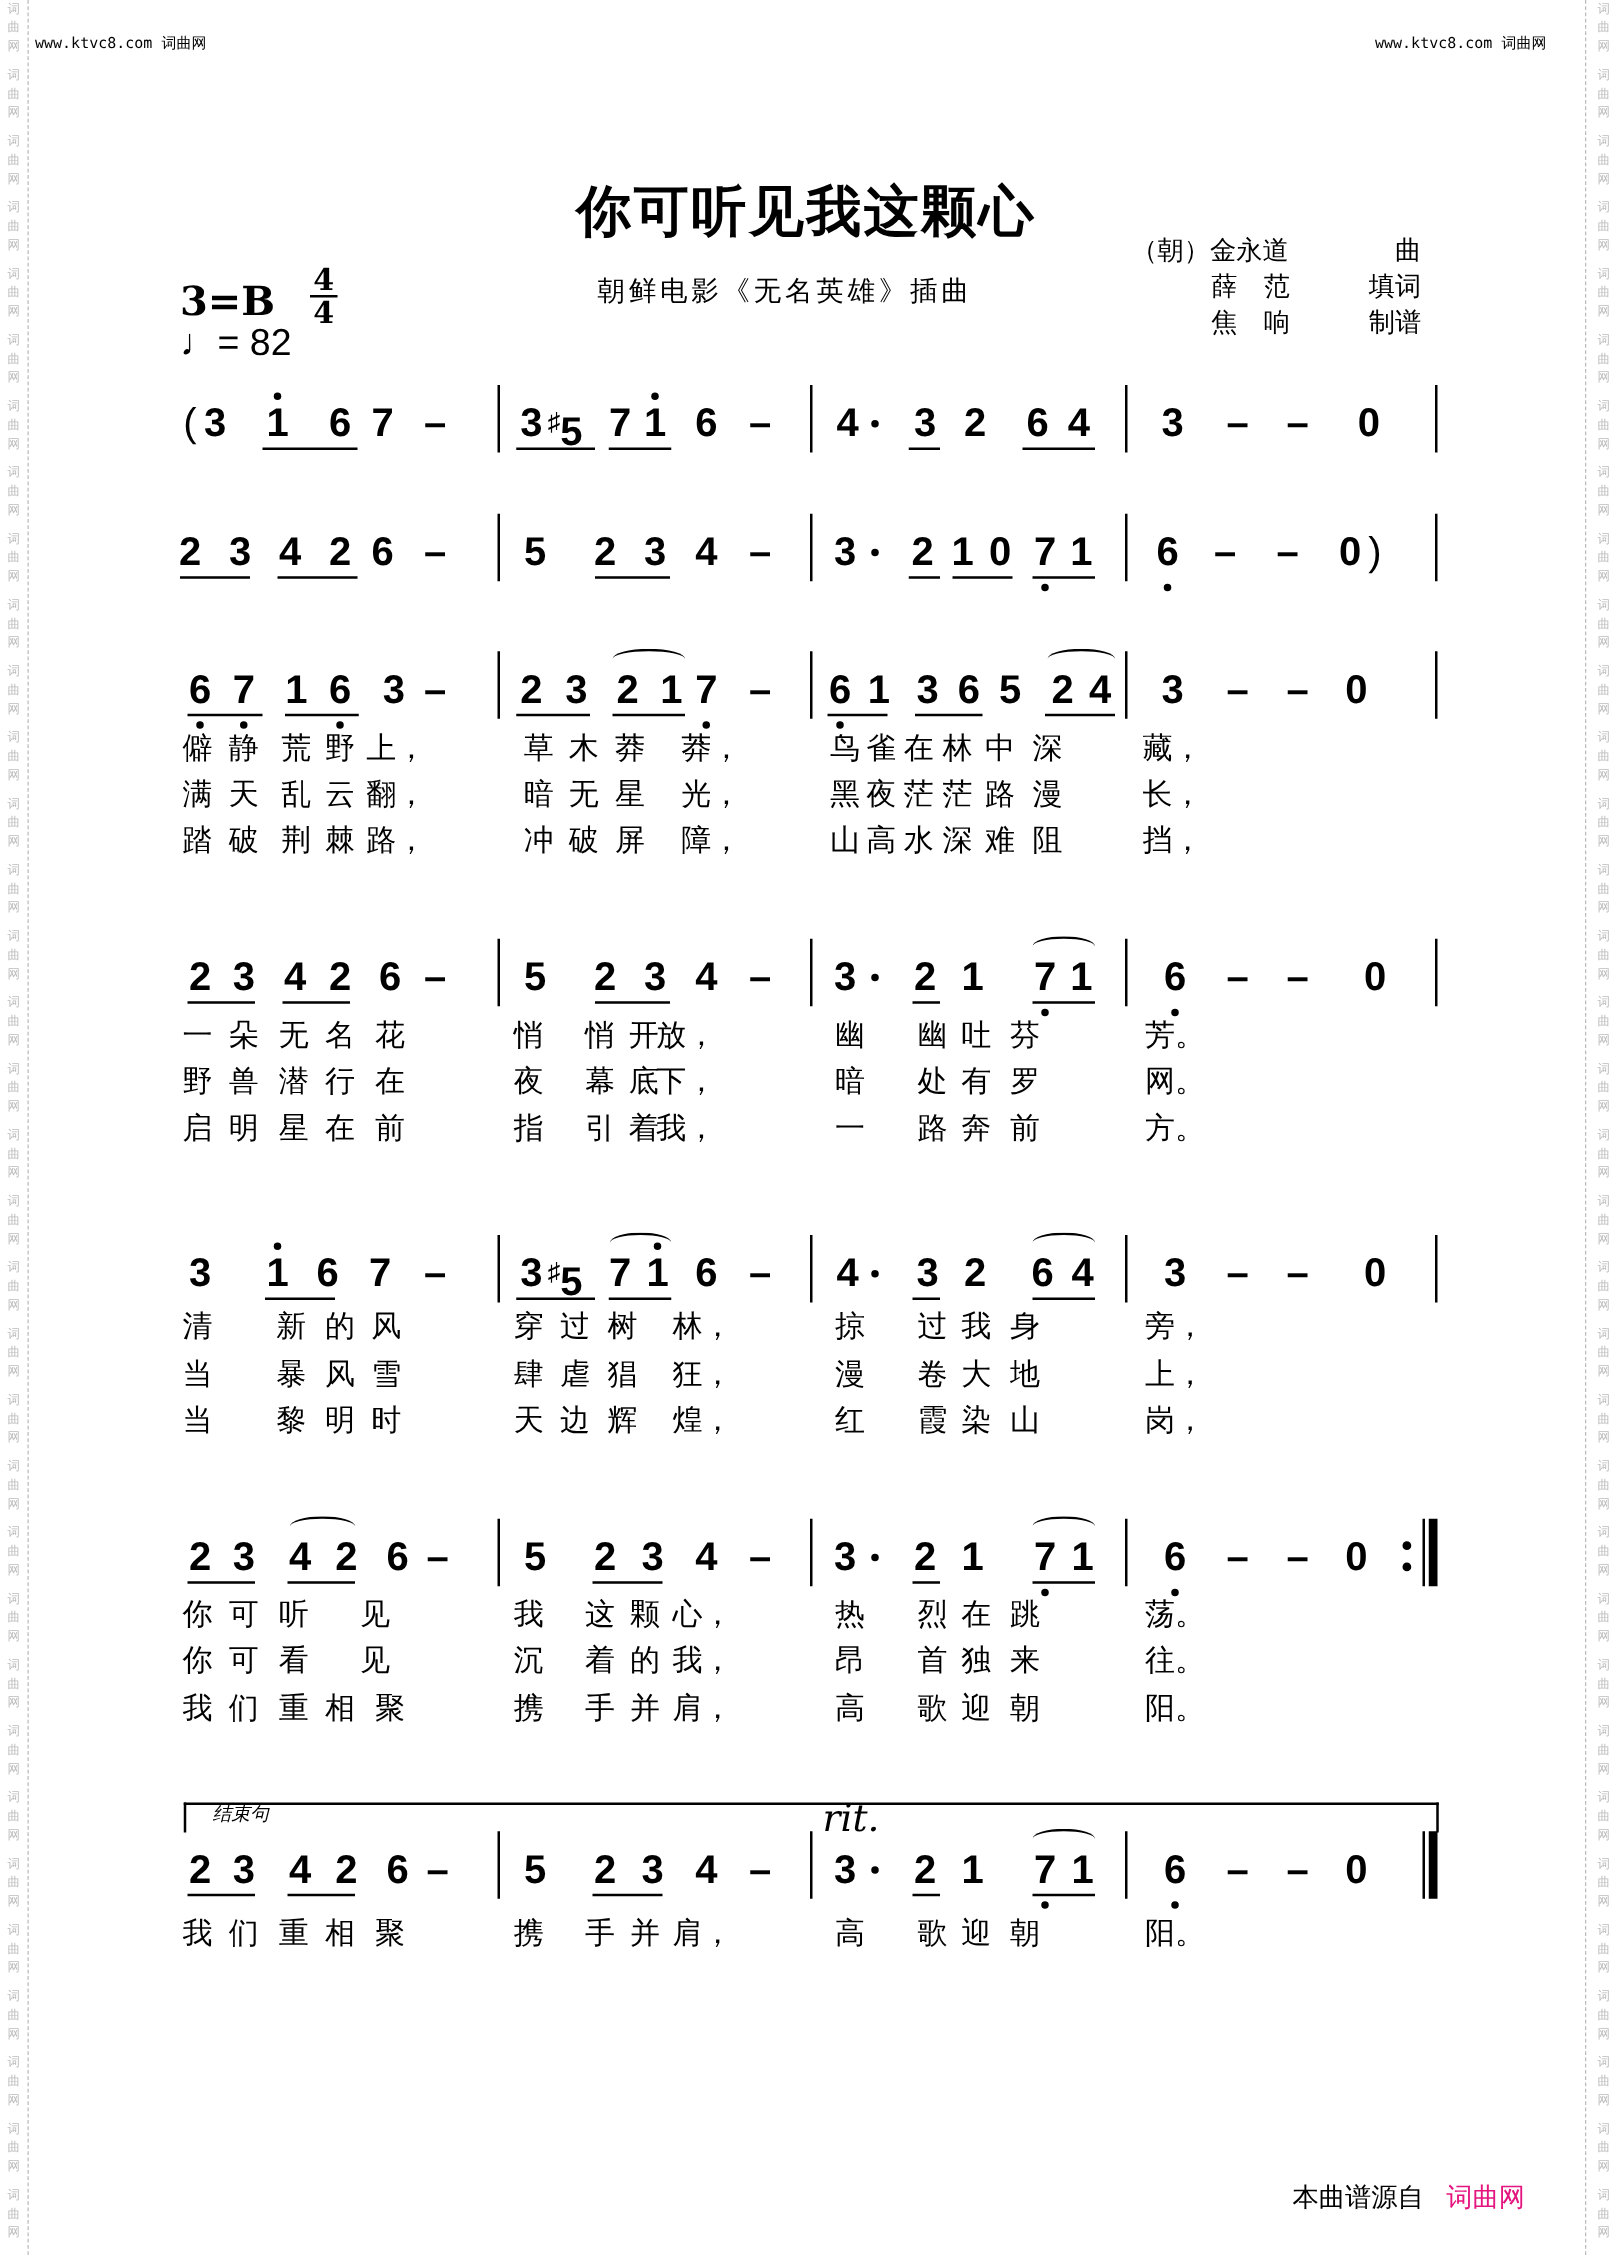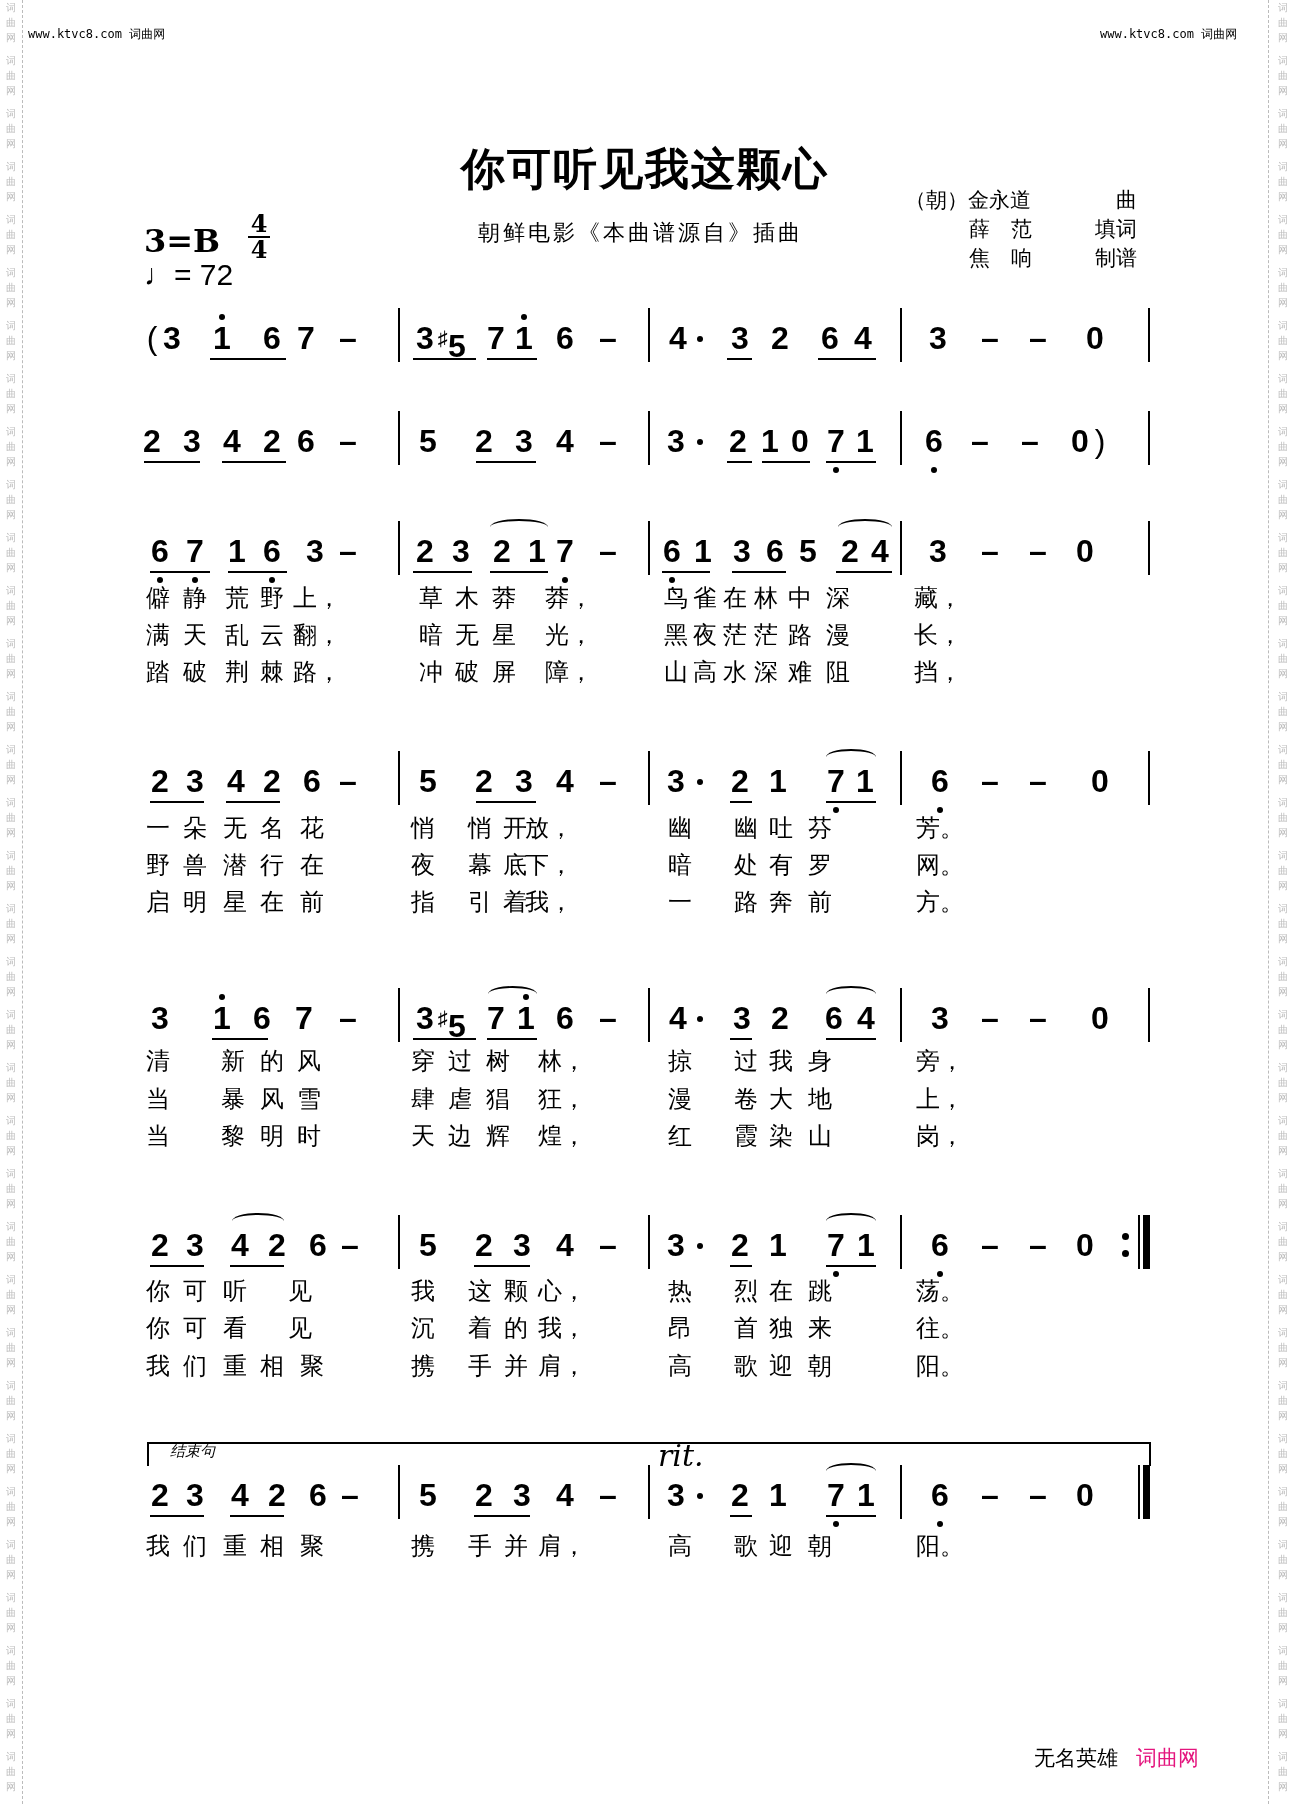--- a/index.html
+++ b/index.html
@@ -319,21 +319,21 @@
     <span>词</span>
     <span>曲</span>
     <span>网</span>
     <span style="height: 8px;"></span>
   </div>
 
 <div class="site" style="left:28px">www.ktvc8.com 词曲网</div>
 <div class="site" style="left:1100px">www.ktvc8.com 词曲网</div>
 
 <div class="title">你可听见我这颗心</div>
-<div class="subtitle">朝鲜电影《本曲谱源自》插曲</div>
+<div class="subtitle">朝鲜电影《无名英雄》插曲</div>
 
 <div class="credits">
   <div>
       <span class="c-name">（朝）金永道</span>
       <span class="c-role">曲</span>
     </div>
   <div>
       <span class="c-name" style="padding-left:64px;width:96px">薛　范</span>
       <span class="c-role">填词</span>
     </div>
@@ -342,21 +342,21 @@
       <span class="c-role">制谱</span>
     </div>
 </div>
 
 <div class="key">3=B</div>
 <div class="timesig">
   <div>4</div>
   <div class="bar"></div>
   <div>4</div>
 </div>
-<div class="tempo">♩= 72</div>
+<div class="tempo">♩= 82</div>
 
 <div id="score">
     <div class="score-line" style="top: 320px; left: 0px; width: 1290px;">
       <div class="note" style="left: 152px; font-weight: normal;">(</div>
       <div class="note" style="left: 172px;">3</div>
       <div class="note" style="left: 222px;">1</div>
       <div class="dot-above" style="left: 222px;"></div>
       <div class="note" style="left: 272px;">6</div>
       <div class="note" style="left: 306px;">7</div>
       <div class="note" style="left: 348px;">–</div>
@@ -628,14 +628,14 @@
     <div class="lyric" style="top: 1312px; left: 0px;"><span style="left: 158px;">你</span><span style="left: 195px;">可</span><span style="left: 235px;">看</span><span style="left: 300px;">见</span><span style="left: 423px;">沉</span><span style="left: 480px;">着</span><span style="left: 516px;">的</span><span style="left: 562px;">我，</span><span style="left: 680px;">昂</span><span style="left: 746px;">首</span><span style="left: 781px;">独</span><span style="left: 820px;">来</span><span style="left: 940px;">往。</span></div>
     <div class="lyric" style="top: 1350px; left: 0px;"><span style="left: 158px;">我</span><span style="left: 195px;">们</span><span style="left: 235px;">重</span><span style="left: 272px;">相</span><span style="left: 312px;">聚</span><span style="left: 423px;">携</span><span style="left: 480px;">手</span><span style="left: 516px;">并</span><span style="left: 562px;">肩，</span><span style="left: 680px;">高</span><span style="left: 746px;">歌</span><span style="left: 781px;">迎</span><span style="left: 820px;">朝</span><span style="left: 940px;">阳。</span></div>
     <div class="lyric" style="top: 1530px; left: 0px;"><span style="left: 158px;">我</span><span style="left: 195px;">们</span><span style="left: 235px;">重</span><span style="left: 272px;">相</span><span style="left: 312px;">聚</span><span style="left: 423px;">携</span><span style="left: 480px;">手</span><span style="left: 516px;">并</span><span style="left: 562px;">肩，</span><span style="left: 680px;">高</span><span style="left: 746px;">歌</span><span style="left: 781px;">迎</span><span style="left: 820px;">朝</span><span style="left: 940px;">阳。</span></div>
   </div>
 
 <div class="ending"></div>
 <div class="ending-label">结束句</div>
 <div class="rit">rit.</div>
 
 <div class="footer">
-  <span>无名英雄</span><span class="brand">词曲网</span>
+  <span>本曲谱源自</span><span class="brand">词曲网</span>
 </div>
 
 </body></html>

